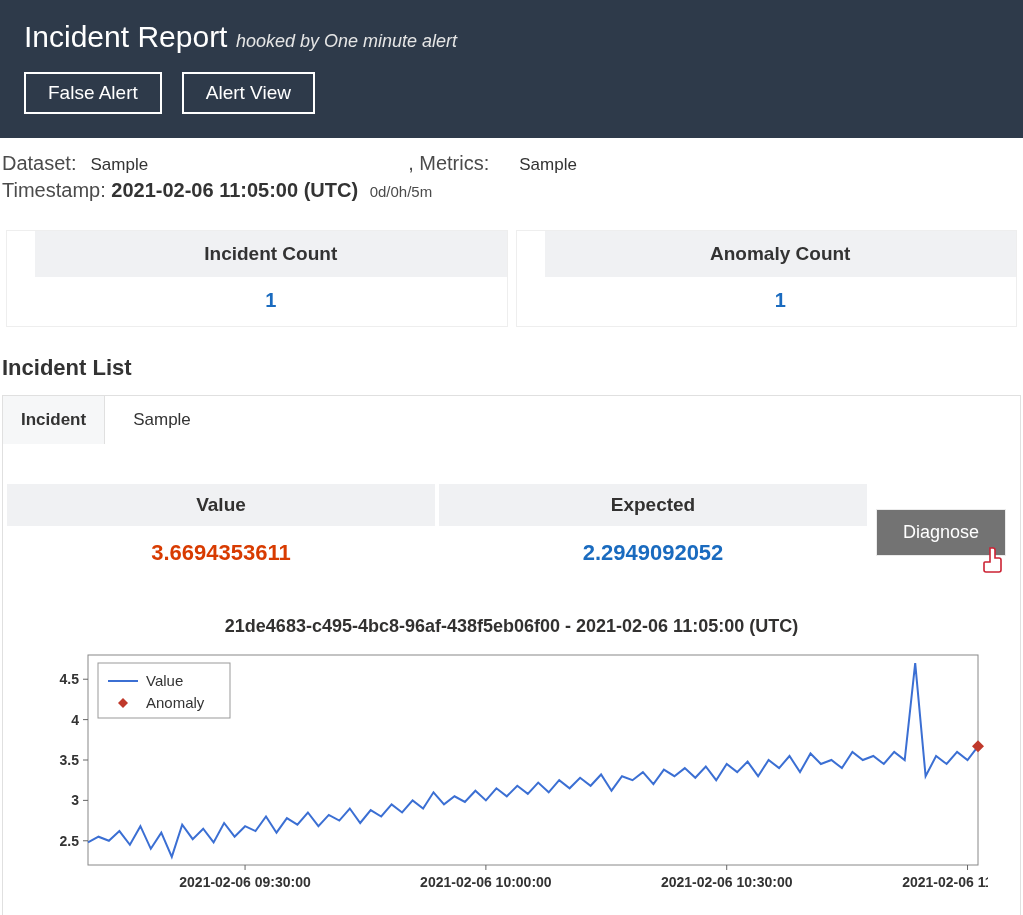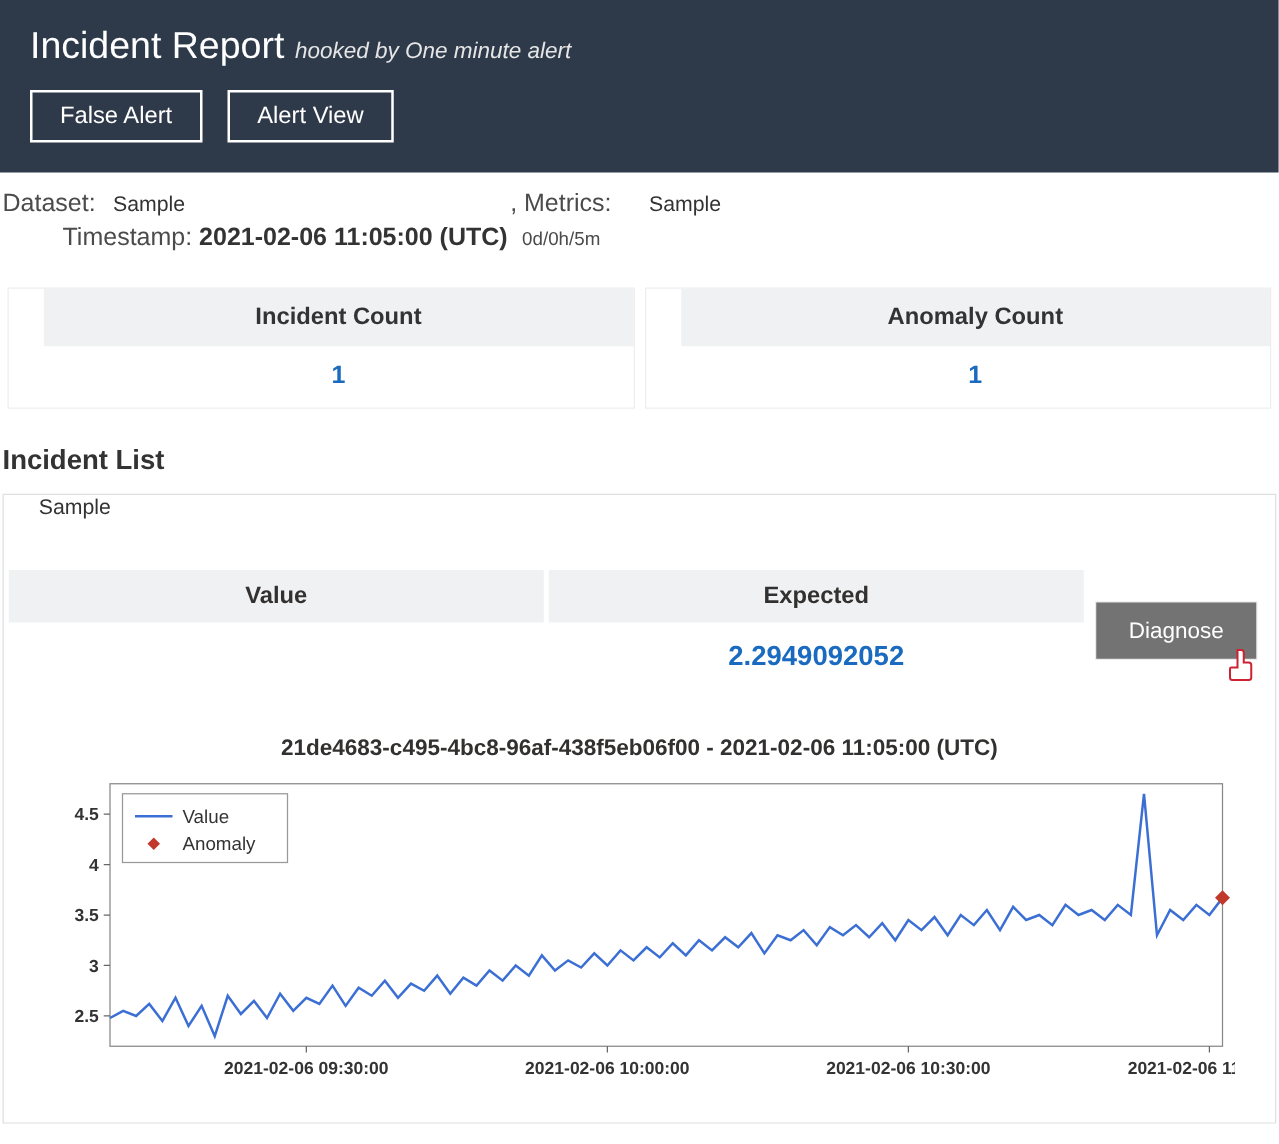--- a/index.html
+++ b/index.html
@@ -40,21 +40,21 @@
     font-family: inherit;
   }
   .meta {
     padding: 14px 4px 0 2px;
     font-size: 20px;
     color: #4b4b4b;
   }
   .meta .label { color: #4b4b4b; }
   .meta .val { font-size: 17px; margin-left: 14px; color: #333; }
   .meta-row { display:flex; align-items:baseline; }
-  .timestamp-line { margin-top:4px; font-size:20px; color:#4b4b4b;margin-left:48px;}
+  .timestamp-line { margin-top:4px; font-size:20px; color:#4b4b4b;}
   .timestamp-val { font-weight:700; color:#333; }
   .timestamp-extra { font-size:15px; color:#4b4b4b; margin-left:6px;}
   .count-table {
     display:flex;
     gap:8px;
     margin: 28px 6px 0 6px;
   }
   .count-col {
     flex:1;
     border:1px solid #eee;
@@ -175,27 +175,29 @@
   <div class="count-col">
     <div class="count-head">Anomaly Count</div>
     <div class="count-val">1</div>
   </div>
 </div>
 
 <div class="section-title">Incident List</div>
 
 <div class="incident-container">
   <div class="tab-bar">
+    <div class="tab">Incident</div>
     <div class="tab-sample">Sample</div>
   </div>
 
   <div class="ve-row">
     <div class="ve-table">
       <div class="ve-col">
         <div class="ve-head">Value</div>
+        <div class="ve-val ve-value">3.6694353611</div>
       </div>
       <div class="ve-col">
         <div class="ve-head">Expected</div>
         <div class="ve-val ve-expected">2.2949092052</div>
       </div>
     </div>
     <div class="diagnose-wrap">
       <button class="diagnose-btn">Diagnose</button>
       <svg class="cursor-icon" viewBox="0 0 28 30">
         <path d="M9 3 L9 17 L4 17 Q3 17 3 18 L3 25 Q3 27 5 27 L18 27 Q20 27 20 25 L20 15 Q20 13 18 13 L14 13 L14 5 Q14 3 12 3 Z" fill="#fff" stroke="#c23" stroke-width="1.6"></path>

